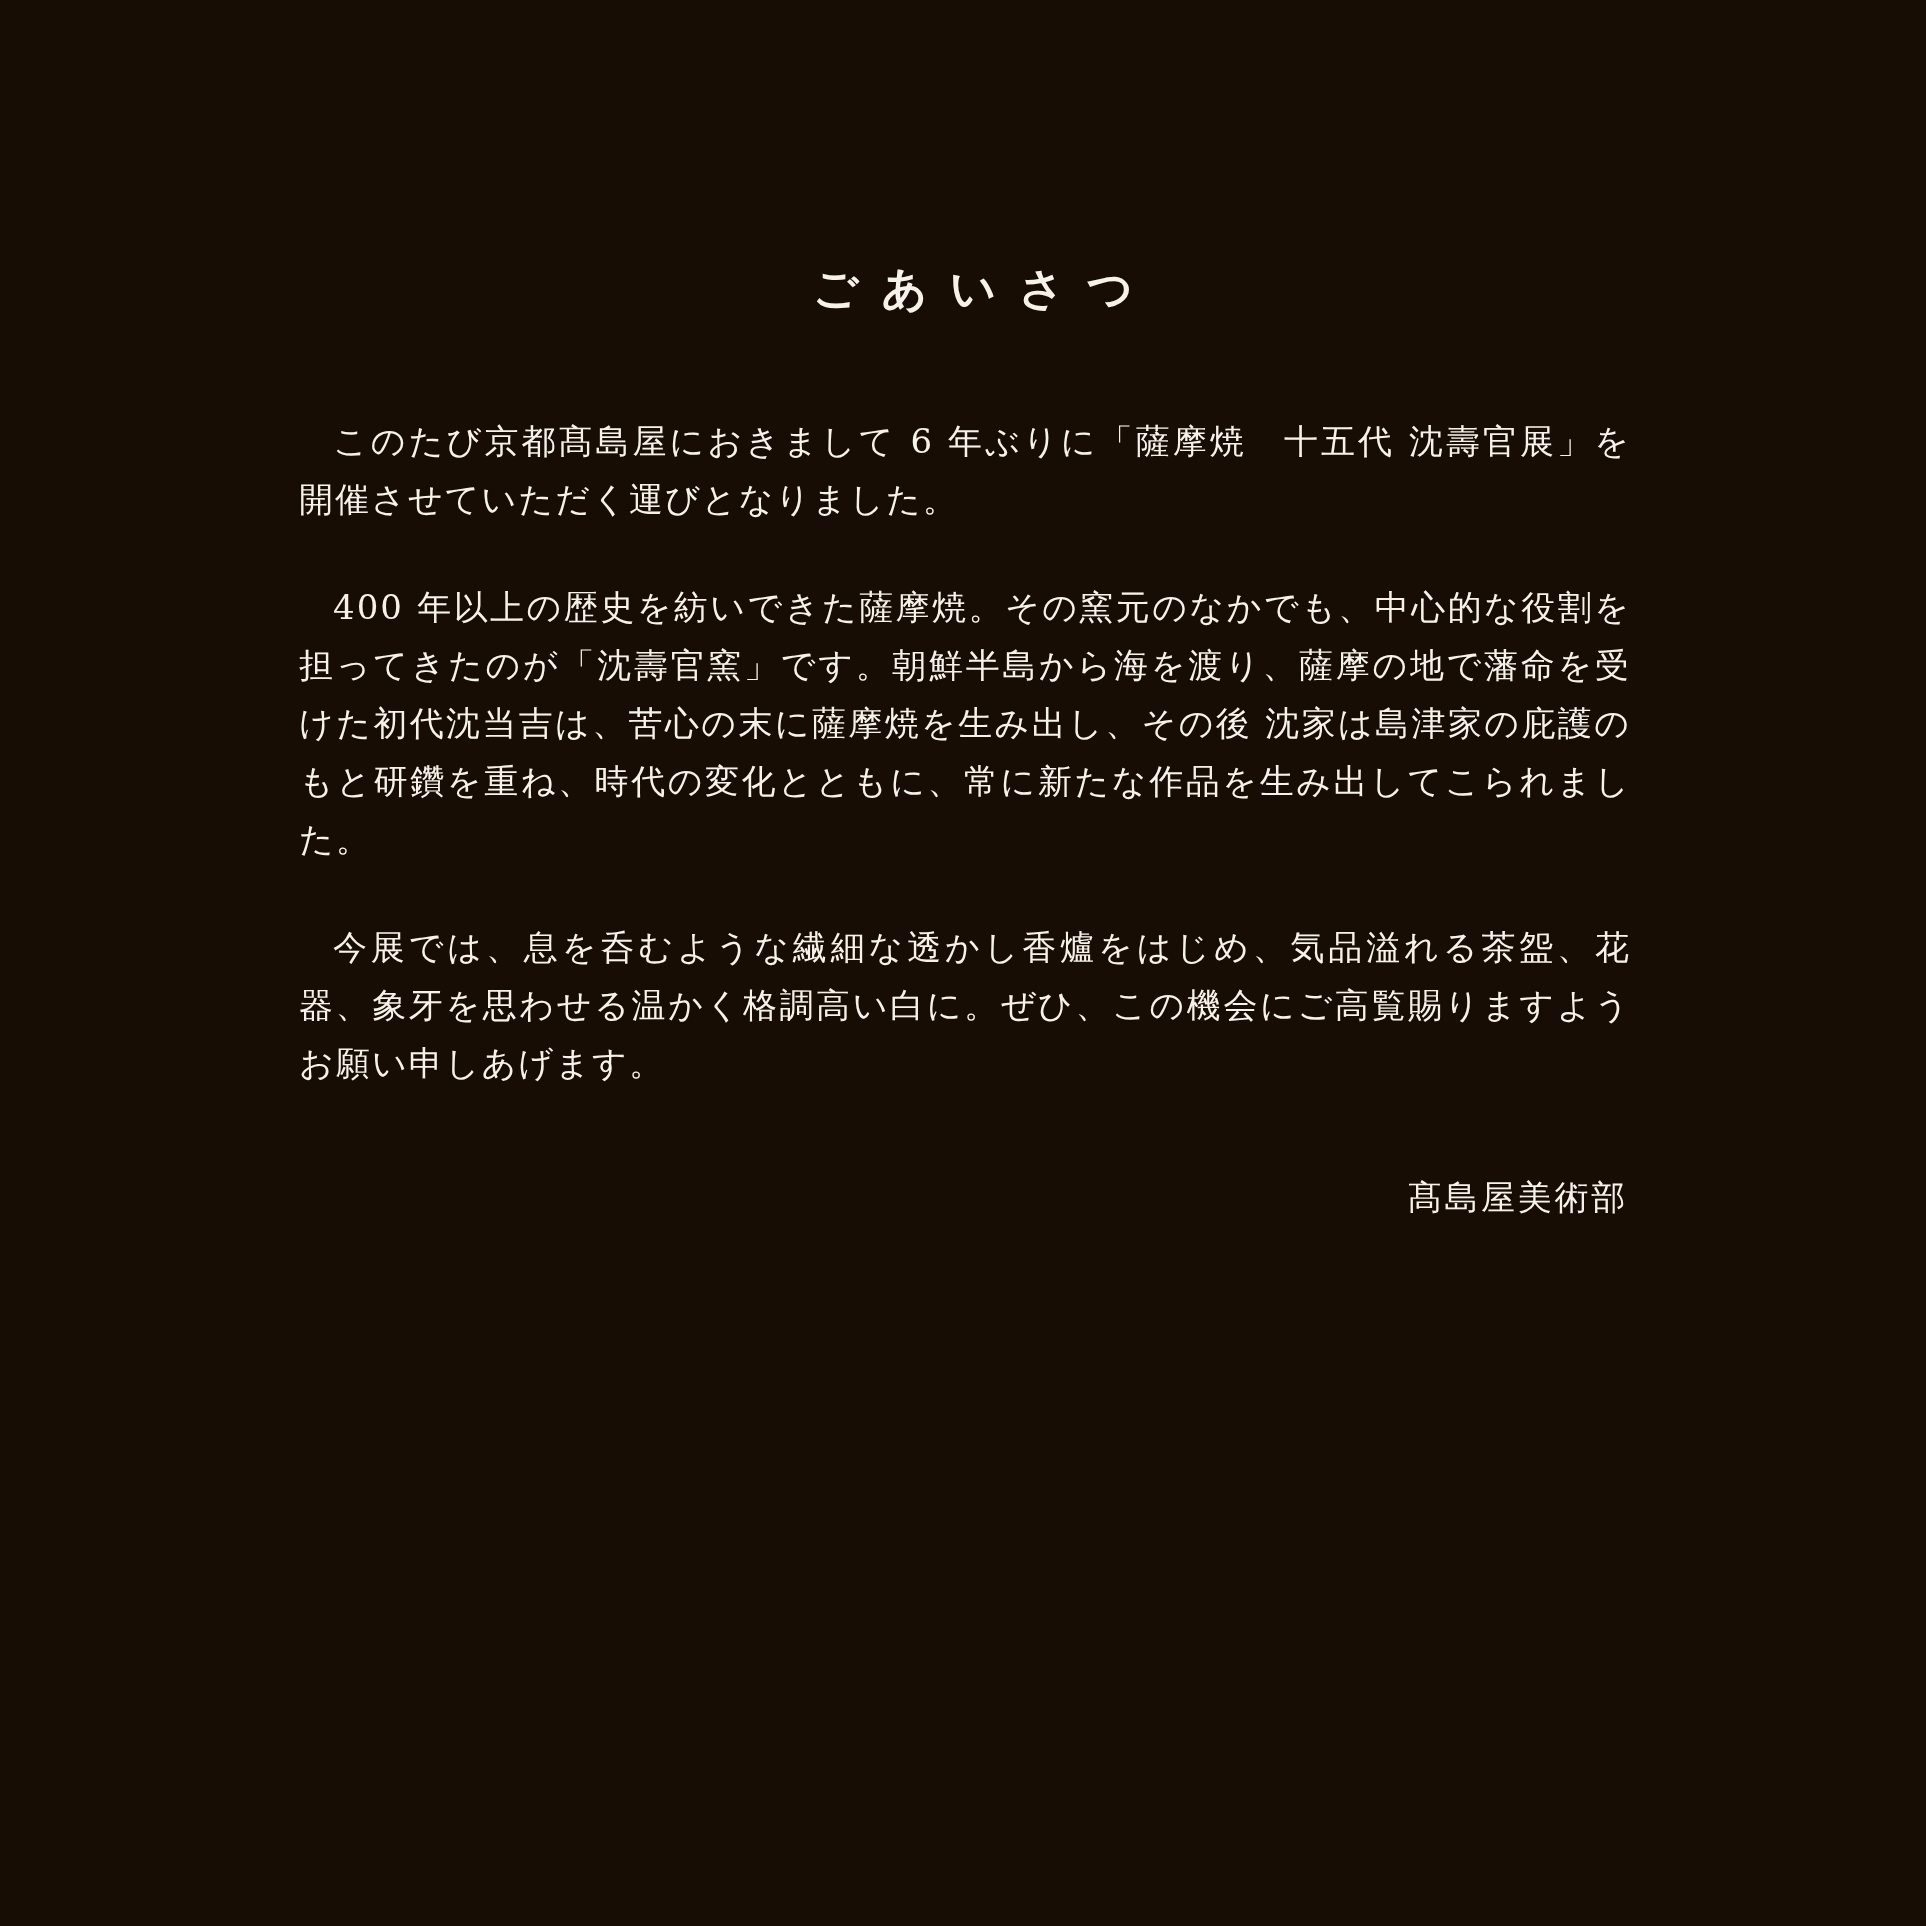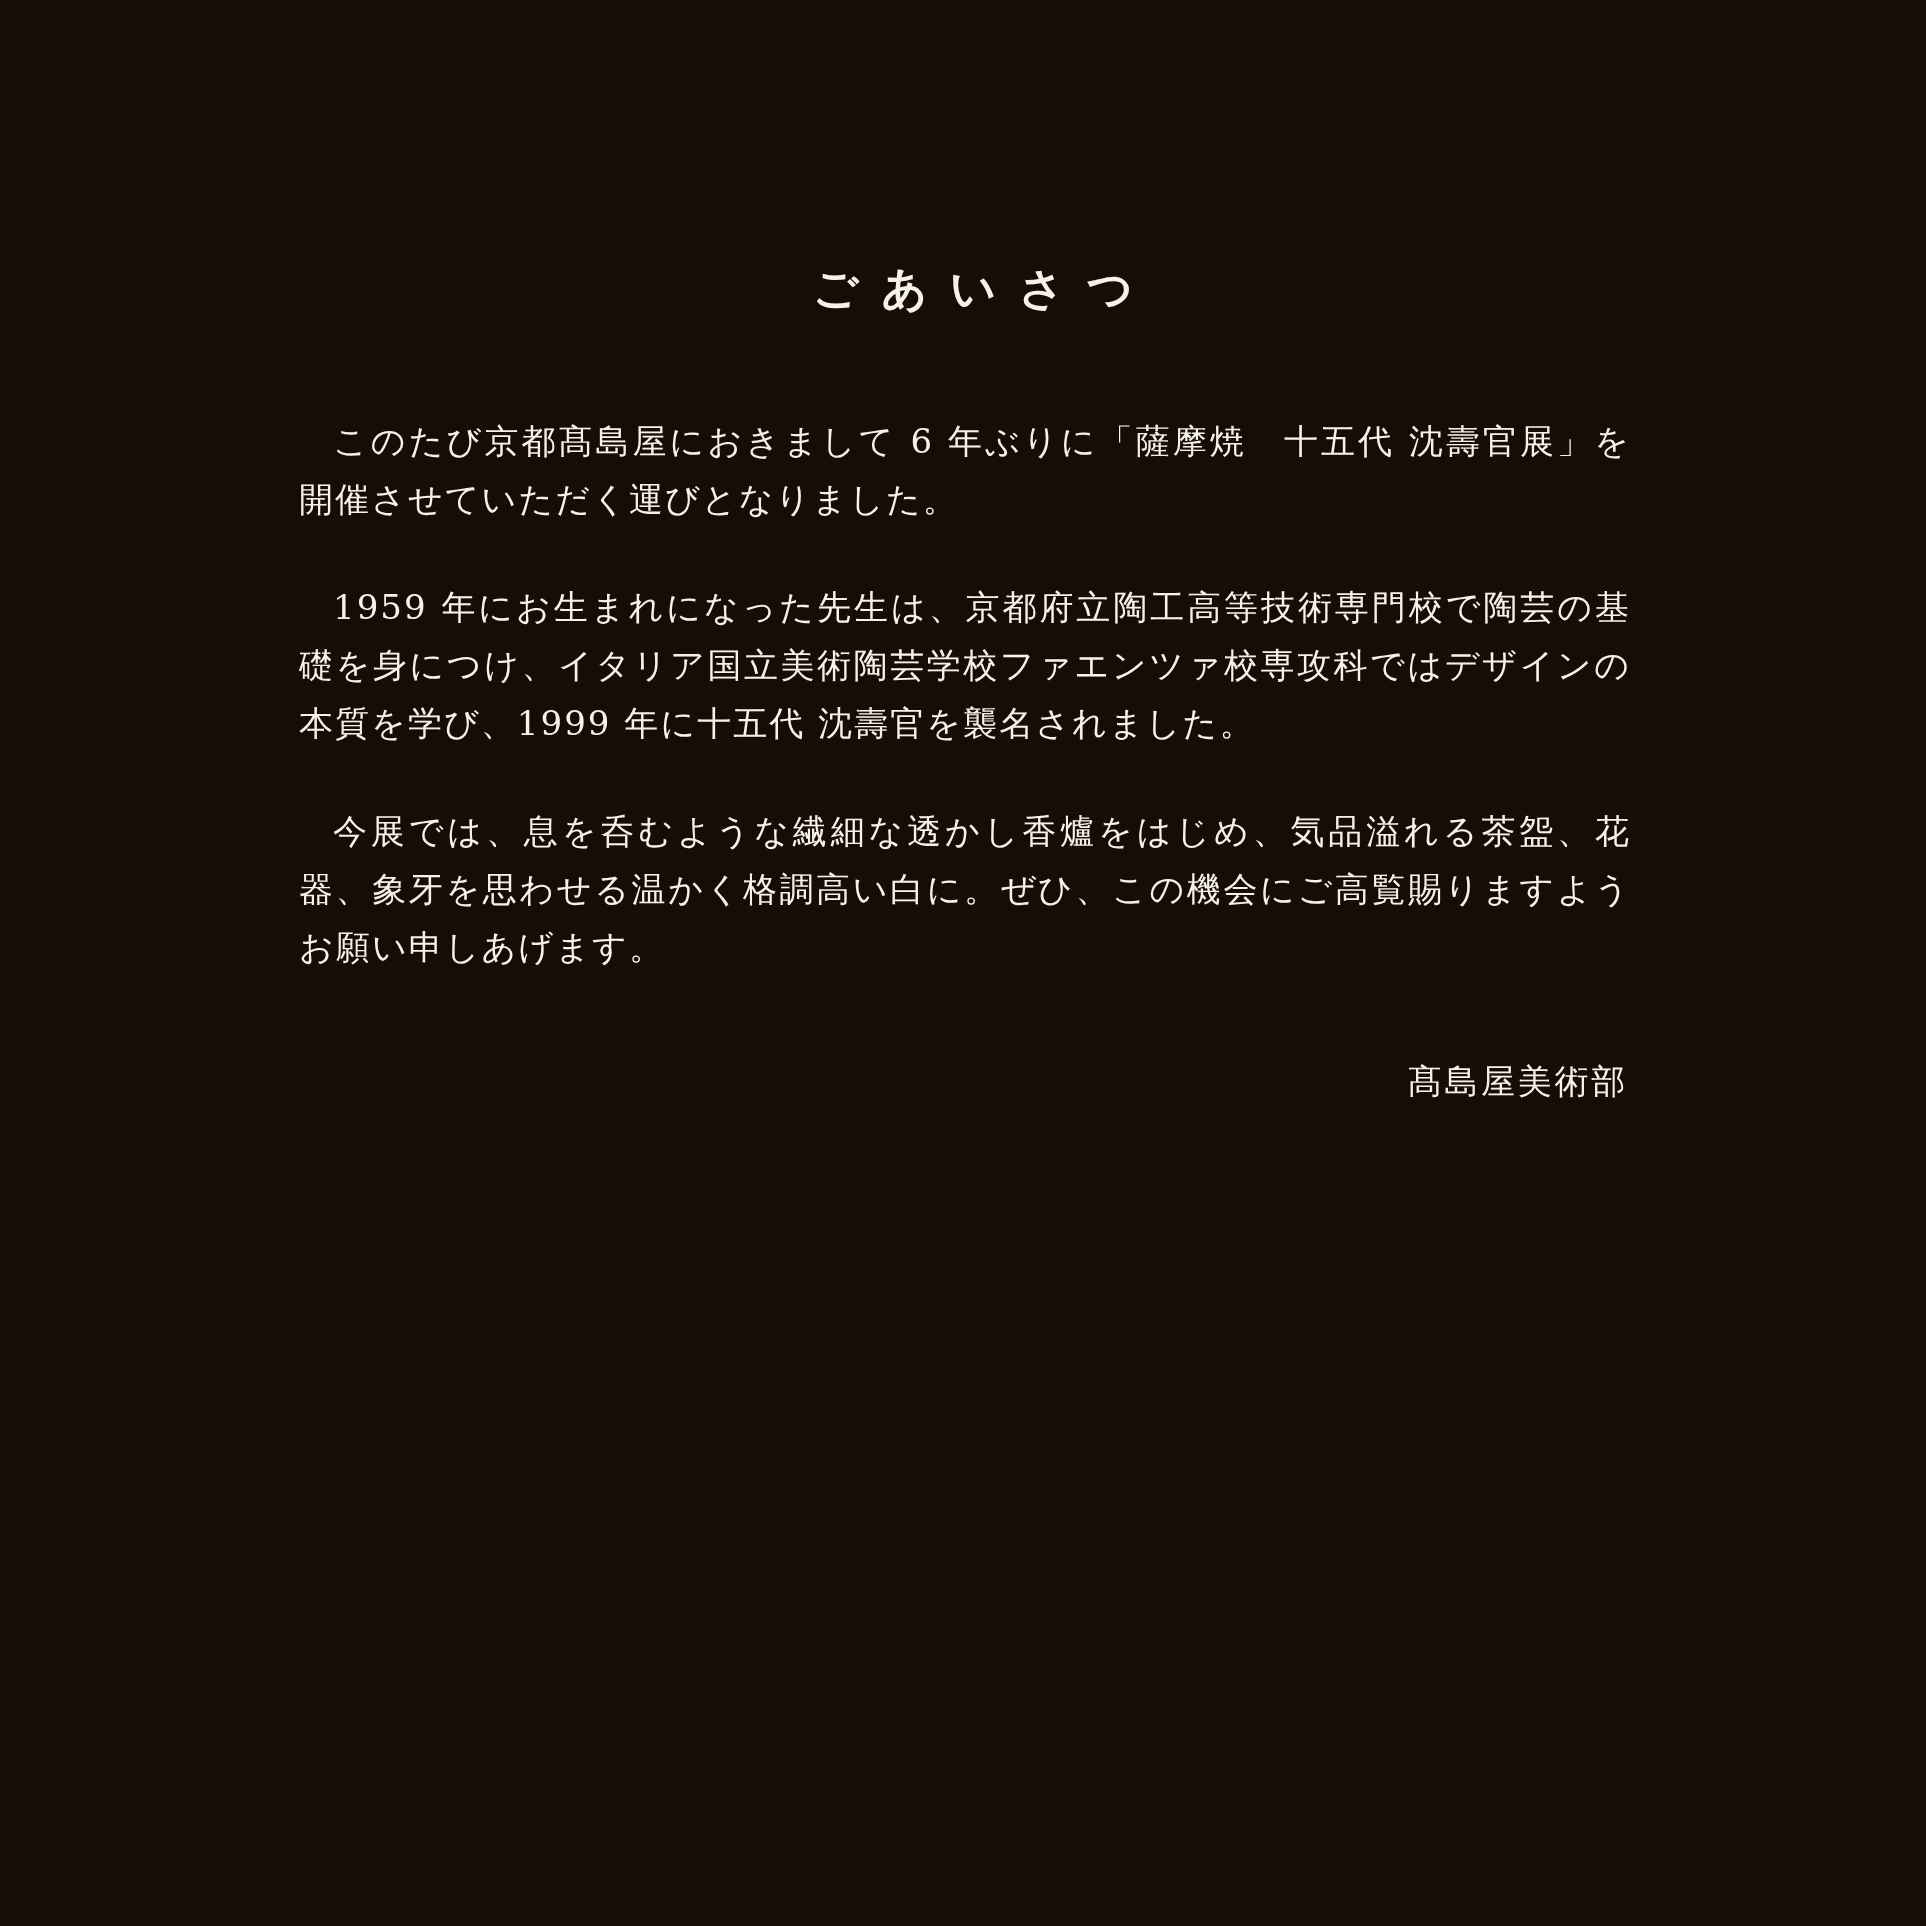--- a/index.html
+++ b/index.html
@@ -49,19 +49,19 @@
   }
 </style>
 </head>
 <body>
 
 <div class="page">
   <h1 class="title">ごあいさつ</h1>
 
   <div class="body-text">
     <p>このたび京都髙島屋におきまして 6 年ぶりに「薩摩焼　十五代 沈壽官展」を開催させていただく運びとなりました。</p>
-    <p>1959 年にお生まれになった先生は、京都府立陶工高等技術専門校で陶芸の基礎を身につけ、イタリア国立美術陶芸学校ファエンツァ校専攻科ではデザインの本質を学び、1999 年に十五代 沈壽官を襲名されました。</p>
+    <p>400 年以上の歴史を紡いできた薩摩焼。その窯元のなかでも、中心的な役割を担ってきたのが「沈壽官窯」です。朝鮮半島から海を渡り、薩摩の地で藩命を受けた初代沈当吉は、苦心の末に薩摩焼を生み出し、その後 沈家は島津家の庇護のもと研鑽を重ね、時代の変化とともに、常に新たな作品を生み出してこられました。</p>
     <p>今展では、息を呑むような繊細な透かし香爐をはじめ、気品溢れる茶盌、花器、象牙を思わせる温かく格調高い白に。ぜひ、この機会にご高覧賜りますようお願い申しあげます。</p>
   </div>
 
   <div class="signature">髙島屋美術部</div>
 </div>
 
 
 </body></html>

